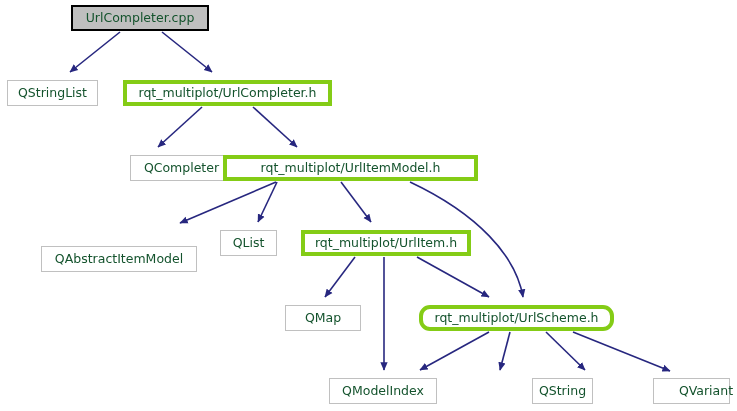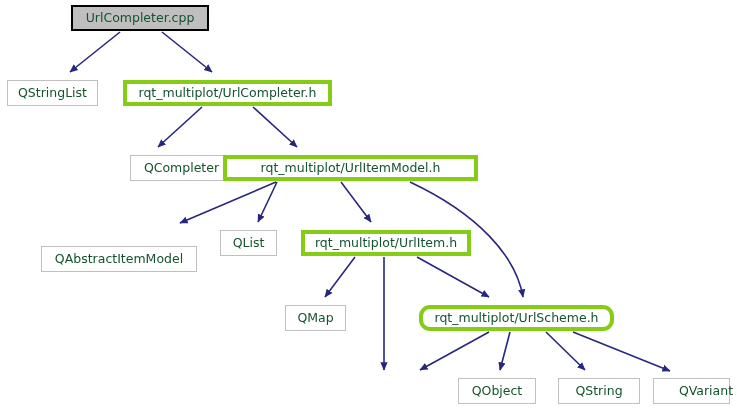--- a/index.html
+++ b/index.html
@@ -123,34 +123,34 @@
   </div>
 
   <div class="node" style="left:220px; top:230px; width:57px;">
     <span class="node-label">QList</span>
   </div>
 
   <div class="node header" style="left:301px; top:230px; width:170px;">
     <span class="node-label">rqt_multiplot/UrlItem.h</span>
   </div>
 
-  <div class="node" style="left:285px; top:305px; width:61px;justify-content:center;">
+  <div class="node" style="left:285px; top:305px; width:76px;justify-content:center;">
     <span class="node-label">QMap</span>
   </div>
 
   <div class="node header" style="left:419px; top:305px; width:195px;border-radius:11px;">
     <span class="node-label">rqt_multiplot/UrlScheme.h</span>
   </div>
 
-
-  <div class="node" style="left:458px; top:378px; width:78px;">
-    <span class="node-label">QObject</span>
+  <div class="node" style="left:329px; top:378px; width:108px;">
+    <span class="node-label">QModelIndex</span>
   </div>
 
-  <div class="node" style="left:558px; top:378px; width:82px;">
+
+  <div class="node" style="left:532px; top:378px; width:61px;">
     <span class="node-label">QString</span>
   </div>
 
   <div class="node" style="left:653px; top:378px; width:77px;padding-left:29px;">
     <span class="node-label">QVariant</span>
   </div>
 
 </div>
 
 </body></html>

